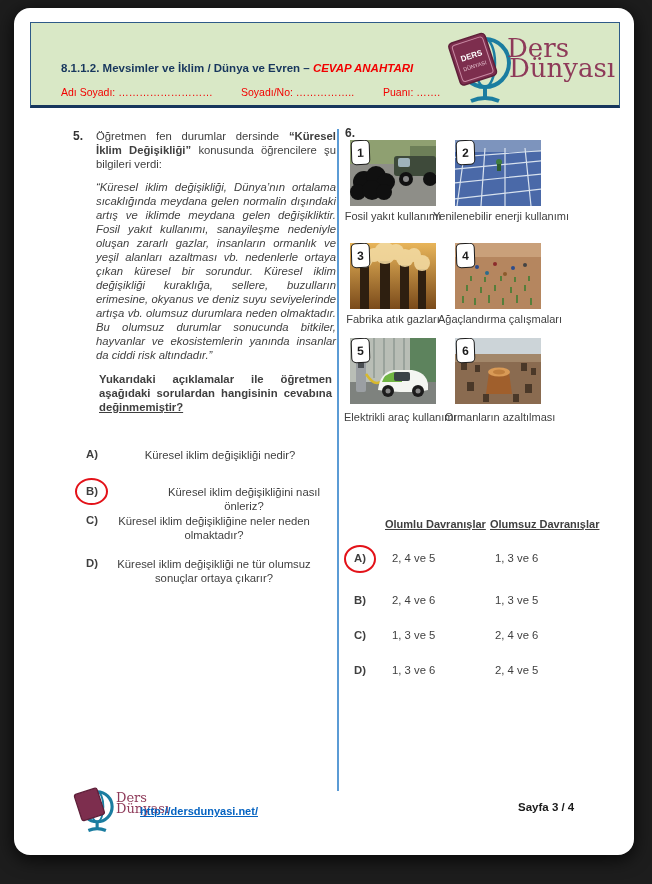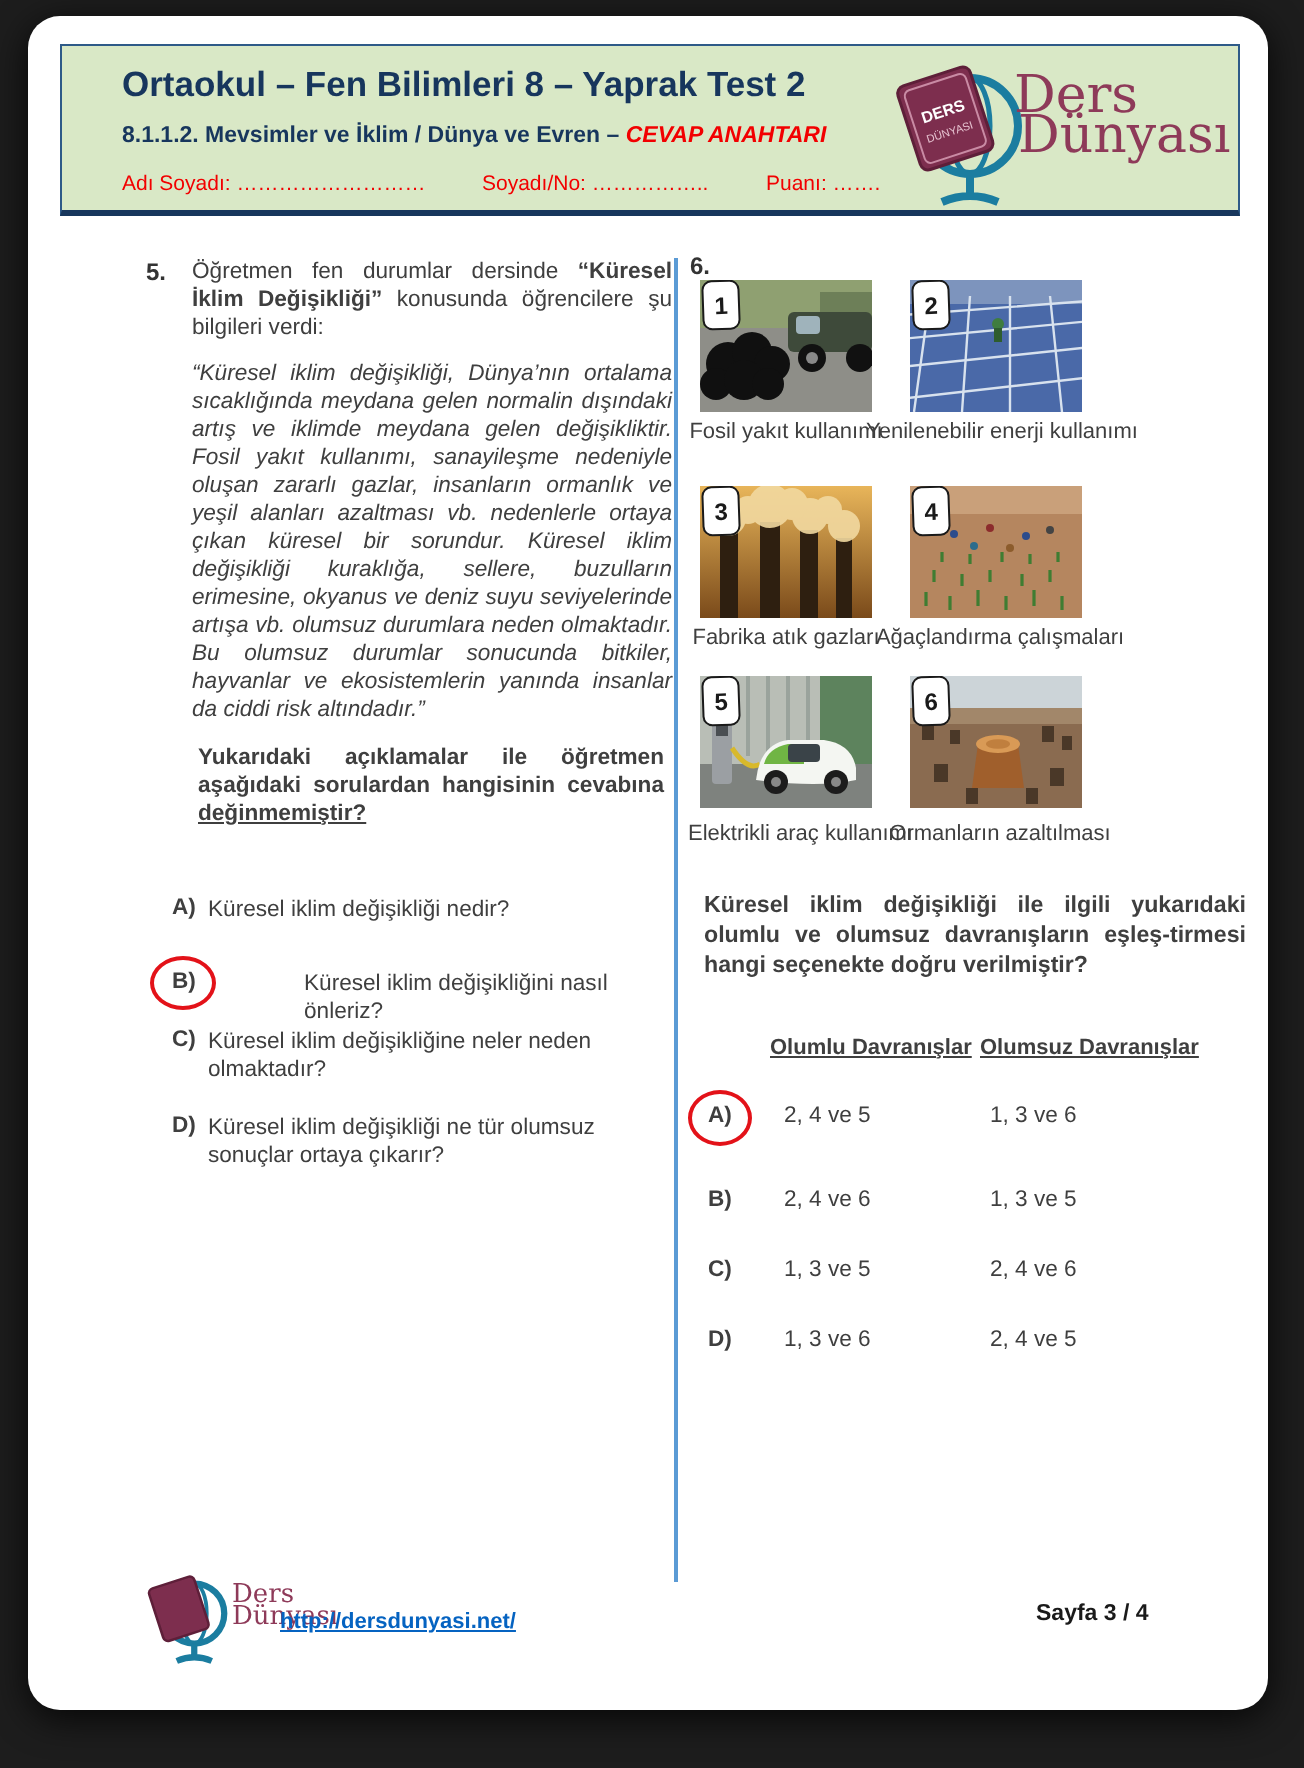--- a/index.html
+++ b/index.html
@@ -30,21 +30,21 @@
 
   
   .qtext { color:#3f3f3f; font-size:11.3px; line-height:14px; text-align:justify; }
   .bold { font-weight:bold; }
   .italic { font-style:italic; }
   .abs { position:absolute; }
   .qnum { font-weight:bold; font-size:12px; color:#333; }
 
   
   .opt-letter { position:absolute; font-weight:bold; font-size:11.3px; color:#3f3f3f; }
-  .opt-text { position:absolute; font-size:11.3px; color:#3f3f3f; line-height:14px; }
+  .opt-text { position:absolute; font-size:11.3px; color:#3f3f3f; line-height:14px;text-align:center; }
   .circle { position:absolute; border:2.2px solid #e31219; border-radius:50%; }
 
   
   .qimg { position:absolute; width:86px; height:66px; overflow:hidden; background:#ccc; }
   .qimg svg { display:block; }
   .img-badge { position:absolute; left:1px; top:0px; width:19px; height:25px; background:#fff;
                border:1.6px solid #1a1a1a; border-radius:5px; font-weight:bold; font-size:12px;
                color:#1a1a1a; display:flex; align-items:center; justify-content:center; transform:rotate(-2deg); }
   .caption { position:absolute; font-size:11px; color:#3f3f3f; text-align:center; white-space:nowrap; }
 
@@ -60,21 +60,20 @@
   .logo-small .st .l1 { font-size:13px; display:block; }
   .logo-small .st .l2 { font-size:13px; display:block; margin-top:-2px; }
 </style>
 </head>
 <body>
 
 <div class="stage">
   <div class="page">
 
     <div class="header-box">
-      <div class="hdr-title">Ortaokul – Fen Bilimleri 8 – Yaprak Test 2</div>
       <div class="hdr-sub">
         <span>8.1.1.2. Mevsimler ve İklim / Dünya ve Evren – </span><span class="red">CEVAP ANAHTARI</span>
       </div>
       <div class="hdr-fields">
         <span class="f-name">Adı Soyadı: ………………………</span>
         <span class="f-class">Soyadı/No: ……………..</span>
         <span class="f-score">Puanı: …….</span>
       </div>
       <div class="logo-big">
         <svg width="70" height="80" viewBox="0 0 70 80">
@@ -252,21 +251,20 @@
         </g>
         <path d="M34 34 L54 34 L57 56 L31 56 Z" fill="#a05f2c"></path>
         <ellipse cx="44" cy="34" rx="11" ry="4.5" fill="#d99a56"></ellipse>
         <ellipse cx="44" cy="34" rx="6" ry="2.4" fill="#c07f3e"></ellipse>
       </svg>
       <span class="img-badge">6</span>
     </div>
     <span class="caption" style="left:330px; top:403px; width:100px;">Elektrikli araç kullanımı</span>
     <span class="caption" style="left:430px; top:403px; width:112px;">Ormanların azaltılması</span>
 
-    <div class="abs qtext bold" style="left:338px; top:437px; width:271px; font-size:11.6px; line-height:15px;">Küresel iklim değişikliği ile ilgili yukarıdaki olumlu ve olumsuz davranışların eşleş-tirmesi hangi seçenekte doğru verilmiştir?</div>
 
     <span class="tbl-head" style="left:347px; top:510px;">Olumlu Davranışlar</span>
     <span class="tbl-head" style="left:452px; top:510px;">Olumsuz Davranışlar</span>
 
     <span class="opt-letter" style="left:340px; top:544px;">A)</span>
     <span class="cell" style="left:378px; top:544px;">2, 4 ve 5</span>
     <span class="cell" style="left:481px; top:544px;">1, 3 ve 6</span>
     <span class="circle" style="left:330px; top:537px; width:32px; height:28px;"></span>
 
     <span class="opt-letter" style="left:340px; top:586px;">B)</span>

